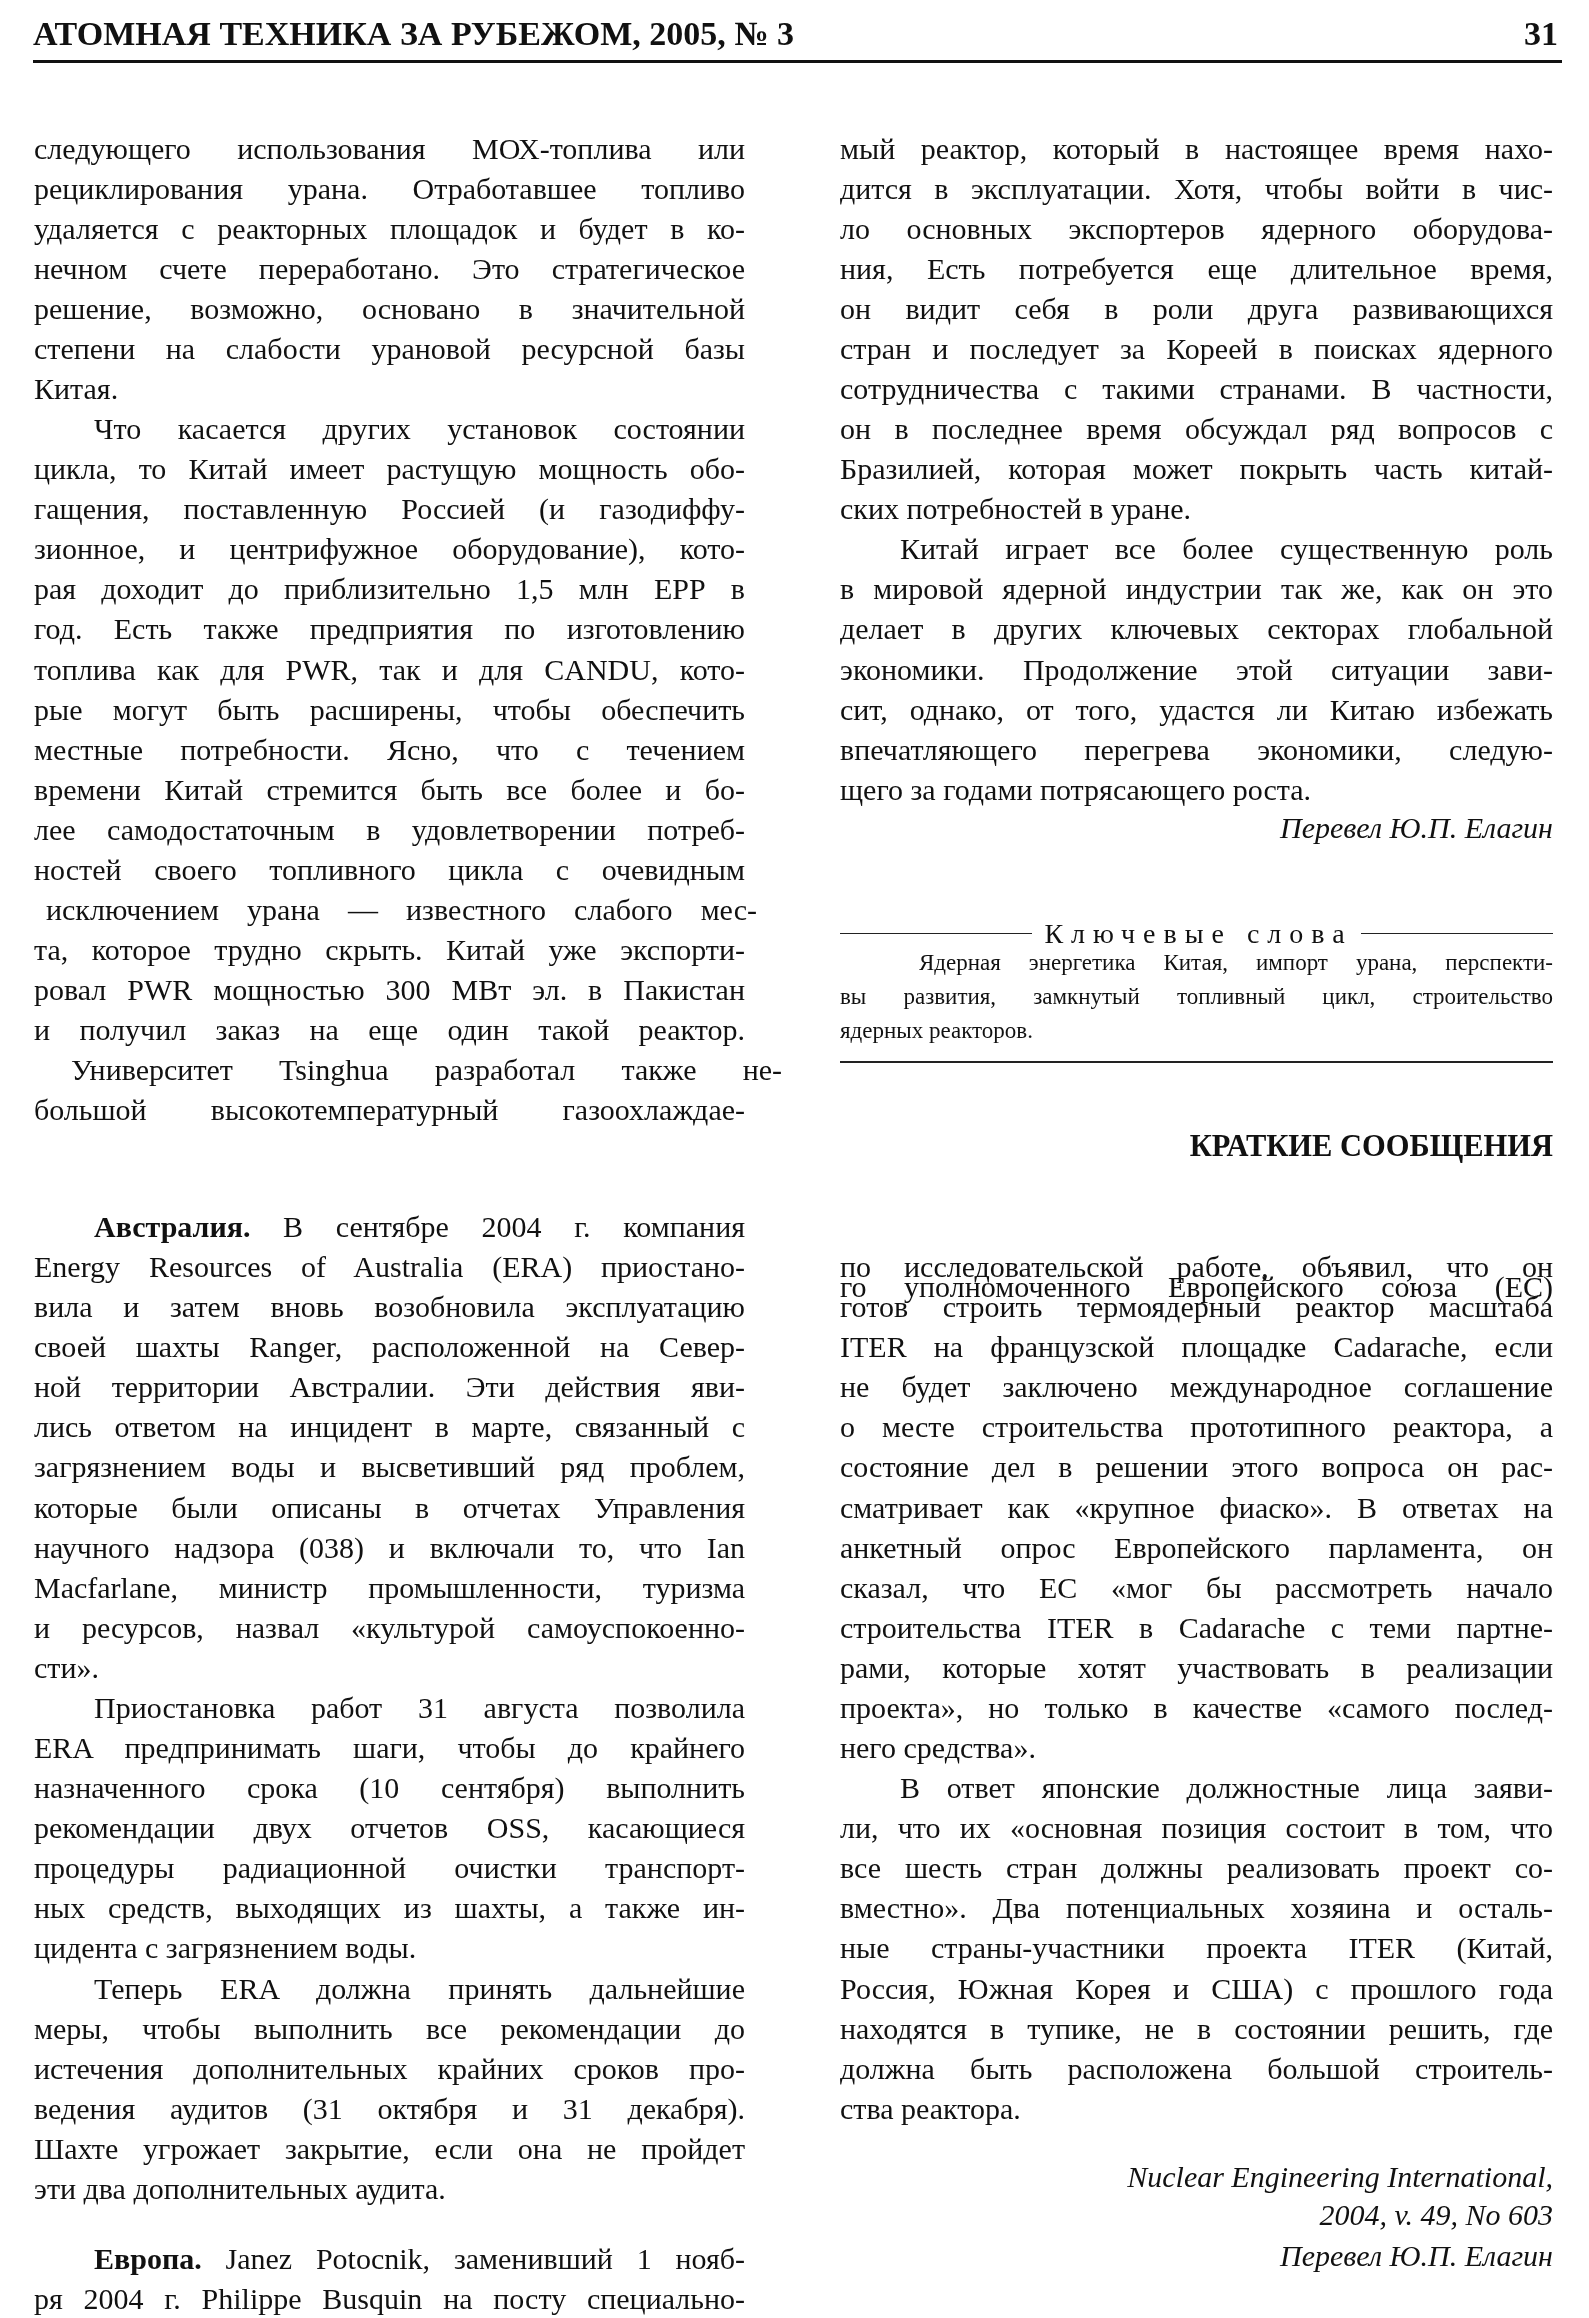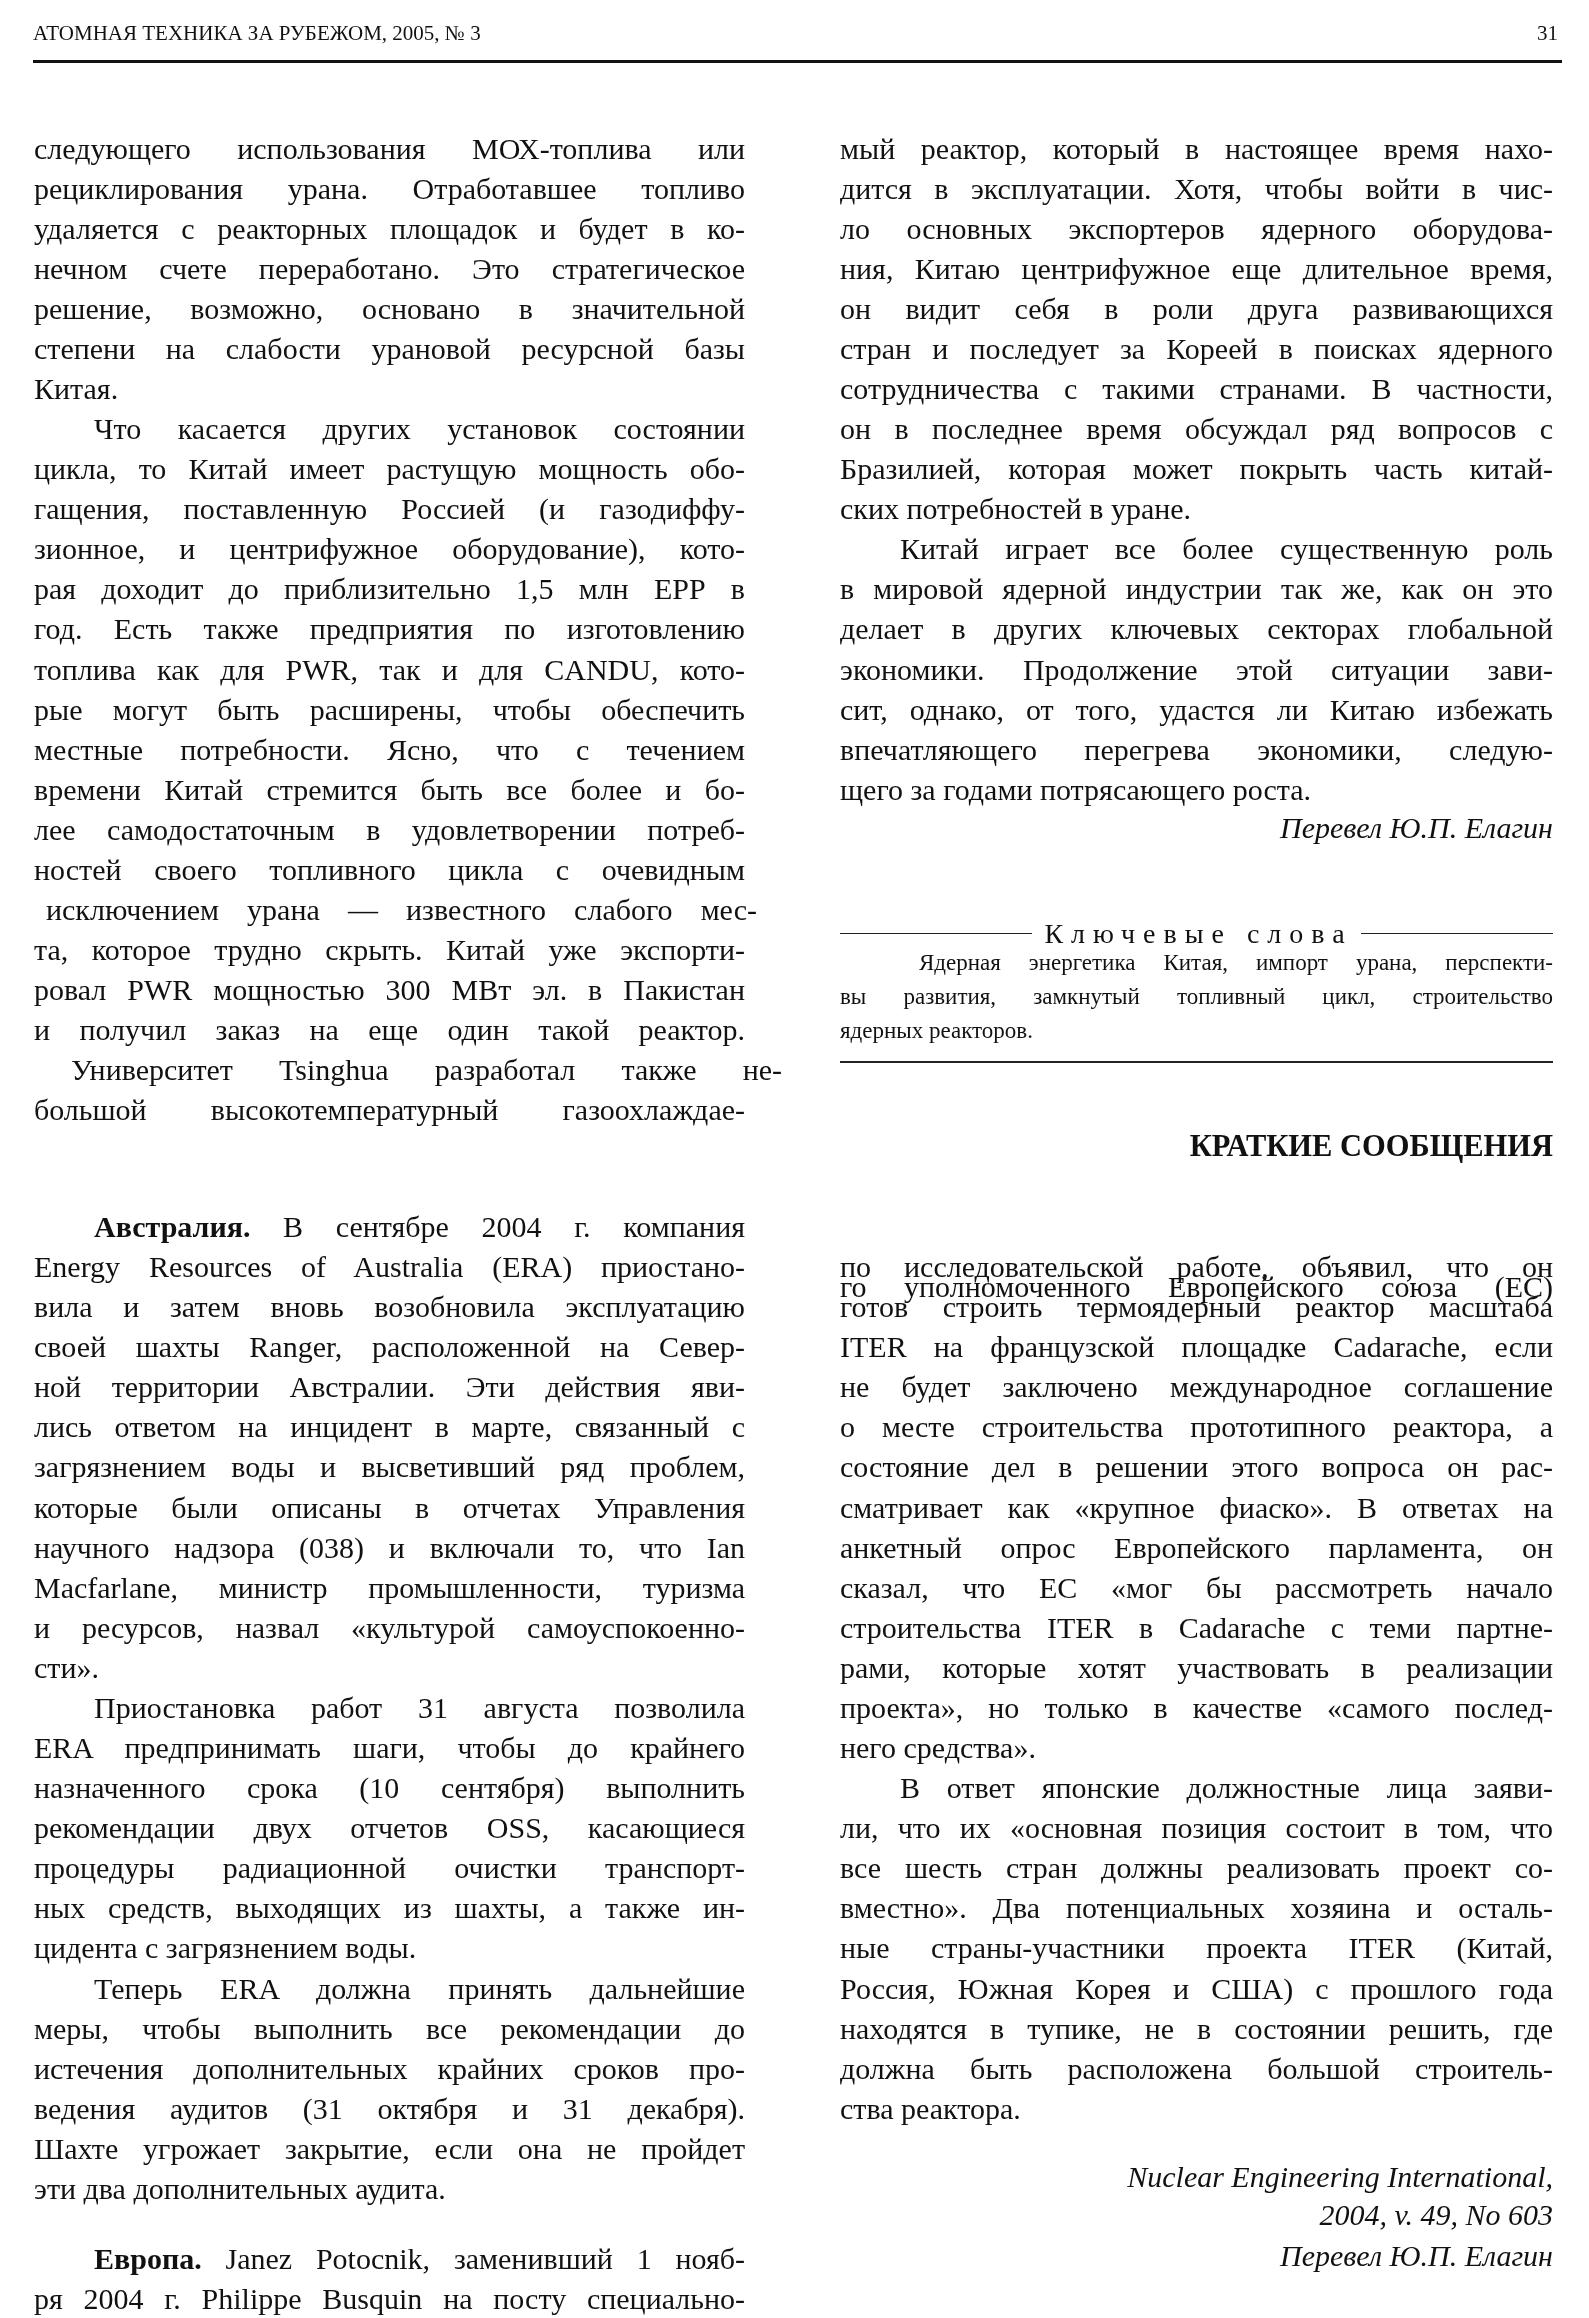--- a/index.html
+++ b/index.html
@@ -1,18 +1,18 @@
 <!DOCTYPE html>
 <html style="font-size:10.6px"><head>
 <meta charset="utf-8">
 <style>
   html,body{margin:0;padding:0;background:#fff;}
   body{width:1590px;height:2319px;position:relative;overflow:hidden;color:#111;
        font-family:"Liberation Serif","DejaVu Serif",serif;}
-  .hdr{position:absolute;top:14.6px;font-size:21px;line-height:37px;letter-spacing:0px;}
+  .hdr{position:absolute;top:14.6px;font-size:34px;line-height:37px;letter-spacing:0px;font-weight:bold;}
   #hdr-title{left:33px;}
   #hdr-page{right:32px;}
   .rule-top{position:absolute;left:33px;right:28px;top:60px;height:3.3px;background:#111;}
   .col{position:absolute;}
   .col-left{left:34px;width:711px;}
   .col-right{left:840px;width:713px;}
   .ln{position:absolute;left:0;width:100%;height:40px;font-size:30px;line-height:40px;
       white-space:nowrap;text-align:justify;text-align-last:justify;}
   .ln.last{text-align-last:left;}
   .ln.ind{padding-left:60px;box-sizing:border-box;}
@@ -59,21 +59,21 @@
     <div class="ln" style="top: 930px;">та, которое трудно скрыть. Китай уже экспорти-</div>
     <div class="ln" style="top: 970px;">ровал PWR мощностью 300 МВт эл. в Пакистан</div>
     <div class="ln" style="top: 1010px;">и получил заказ на еще один такой реактор.</div>
     <div class="ln" style="top: 1050px; margin-left: 37px;">Университет Tsinghua разработал также не-</div>
     <div class="ln" style="top: 1090px;">большой высокотемпературный газоохлаждае-</div>
   </div>
 <div class="col col-right" id="top-right">
     <div class="ln" style="top: 129px;">мый реактор, который в настоящее время нахо-</div>
     <div class="ln" style="top: 169px;">дится в эксплуатации. Хотя, чтобы войти в чис-</div>
     <div class="ln" style="top: 209px;">ло основных экспортеров ядерного оборудова-</div>
-    <div class="ln" style="top: 249px;">ния, Китаю центрифужное еще длительное время,</div>
+    <div class="ln" style="top: 249px;">ния, Есть потребуется еще длительное время,</div>
     <div class="ln" style="top: 289px;">он видит себя в роли друга развивающихся</div>
     <div class="ln" style="top: 329px;">стран и последует за Кореей в поисках ядерного</div>
     <div class="ln" style="top: 369px;">сотрудничества с такими странами. В частности,</div>
     <div class="ln" style="top: 409px;">он в последнее время обсуждал ряд вопросов с</div>
     <div class="ln" style="top: 449px;">Бразилией, которая может покрыть часть китай-</div>
     <div class="ln last" style="top: 489px;">ских потребностей в уране.</div>
     <div class="ln ind" style="top: 529px;">Китай играет все более существенную роль</div>
     <div class="ln" style="top: 569px;">в мировой ядерной индустрии так же, как он это</div>
     <div class="ln" style="top: 609px;">делает в других ключевых секторах глобальной</div>
     <div class="ln" style="top: 650px;">экономики. Продолжение этой ситуации зави-</div>

